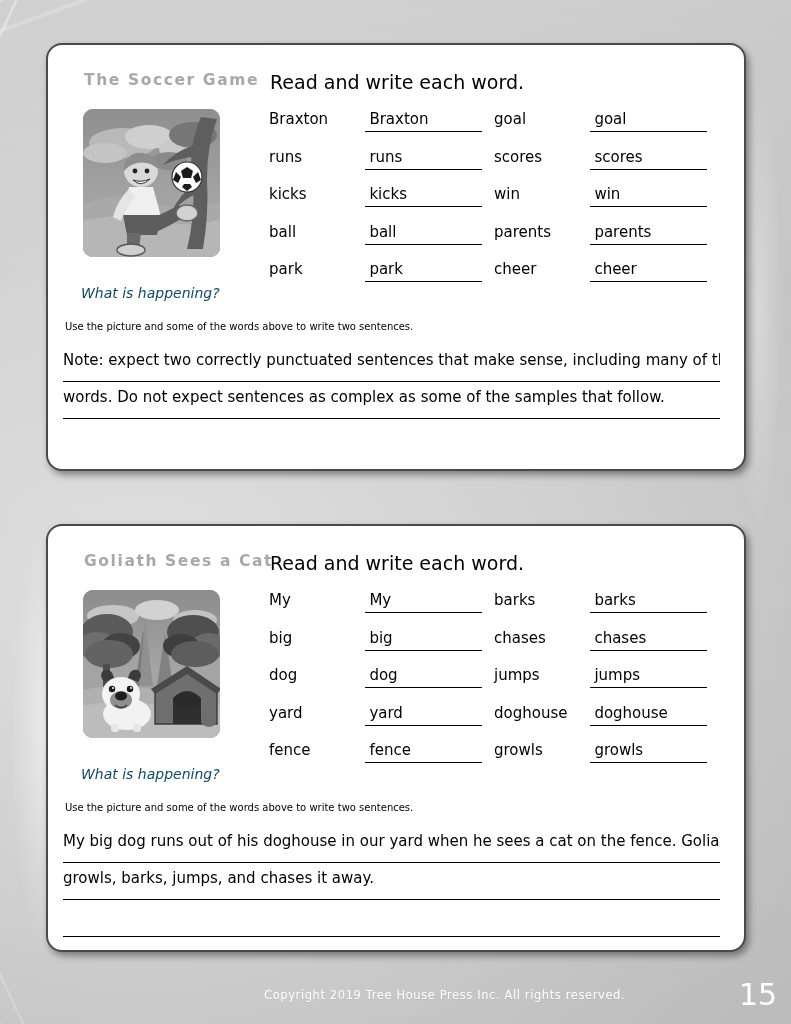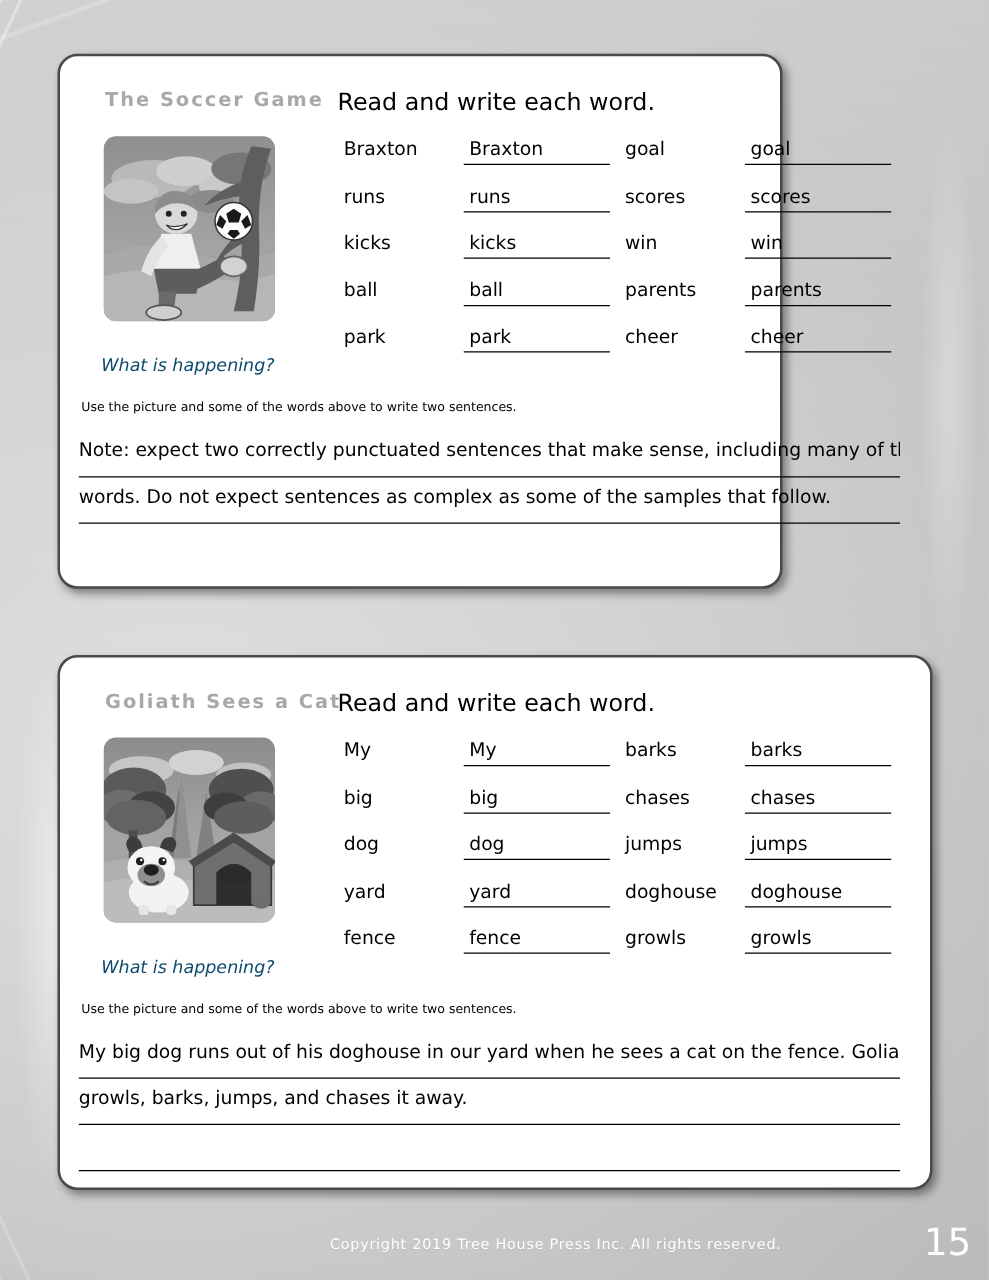--- a/index.html
+++ b/index.html
@@ -37,21 +37,21 @@
 
   
   .card {
     position: absolute;
     background: #ffffff;
     border: 2px solid #4a4a4a;
     border-radius: 16px;
     box-shadow: 3px 4px 7px rgba(0,0,0,0.40);
     box-sizing: border-box;
   }
-  #card-soccer { left: 46px; top: 43px; width: 580px; height: 428px; text-decoration: underline; }
+  #card-soccer { left: 46px; top: 43px; width: 700px; height: 428px; text-decoration: underline; }
   #card-goliath { left: 46px; top: 524px; width: 700px; height: 428px; }
 
   .card-title {
     position: absolute;
     top: 26px;
     left: 36px;
     color: #a8a8a8;
     font-family: "DejaVu Sans", sans-serif;
     font-size: 15.5px;
     font-weight: 700;
@@ -90,21 +90,20 @@
     font-style: italic;
     white-space: nowrap;
   }
 
   
   .word-grid {
     position: absolute;
     left: 221px;
     top: 64px;
     width: 450px;
-    margin-left: 6px;
   }
   .word-row {
     height: 37.5px;
     display: flex;
     align-items: flex-start;
   }
   .w-prompt {
     width: 101px;
     font-size: 15px;
     color: #000;

